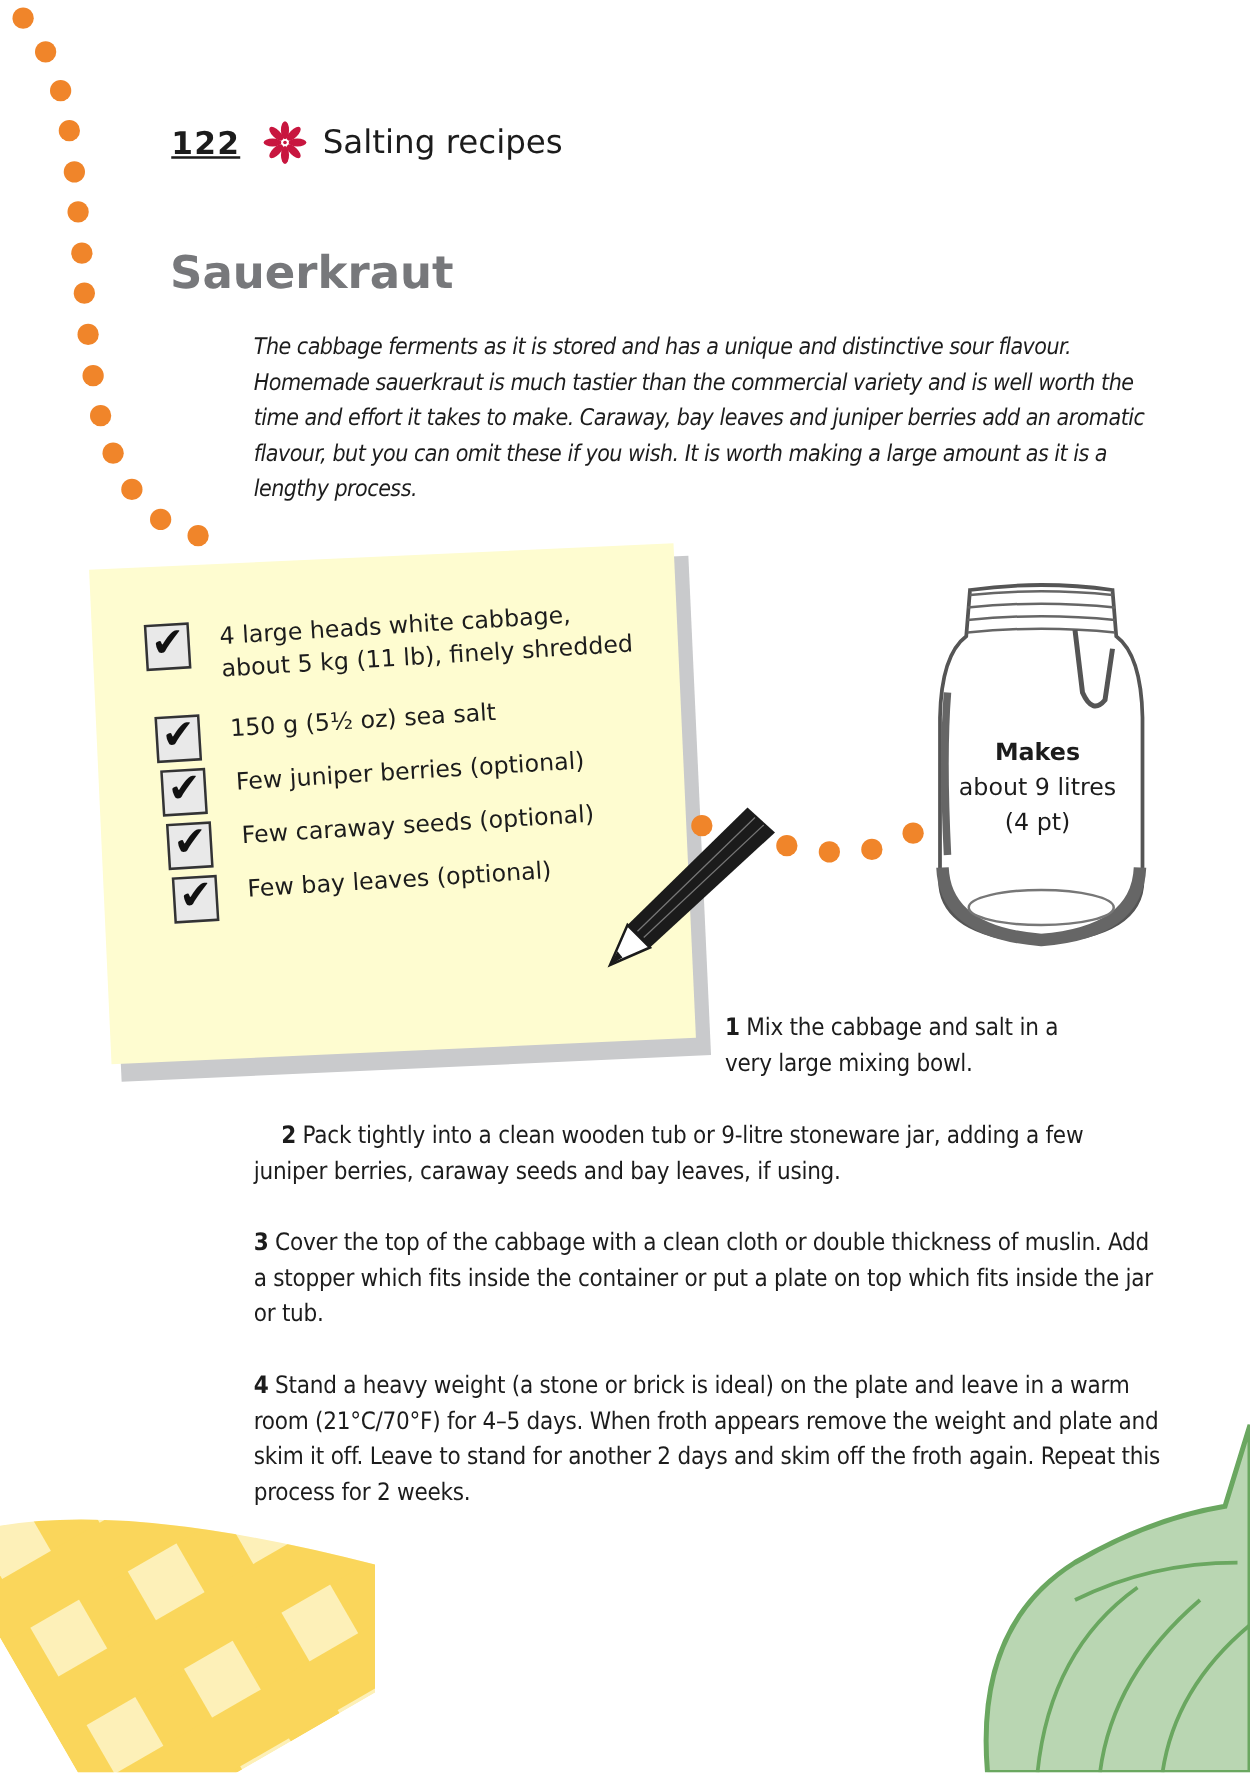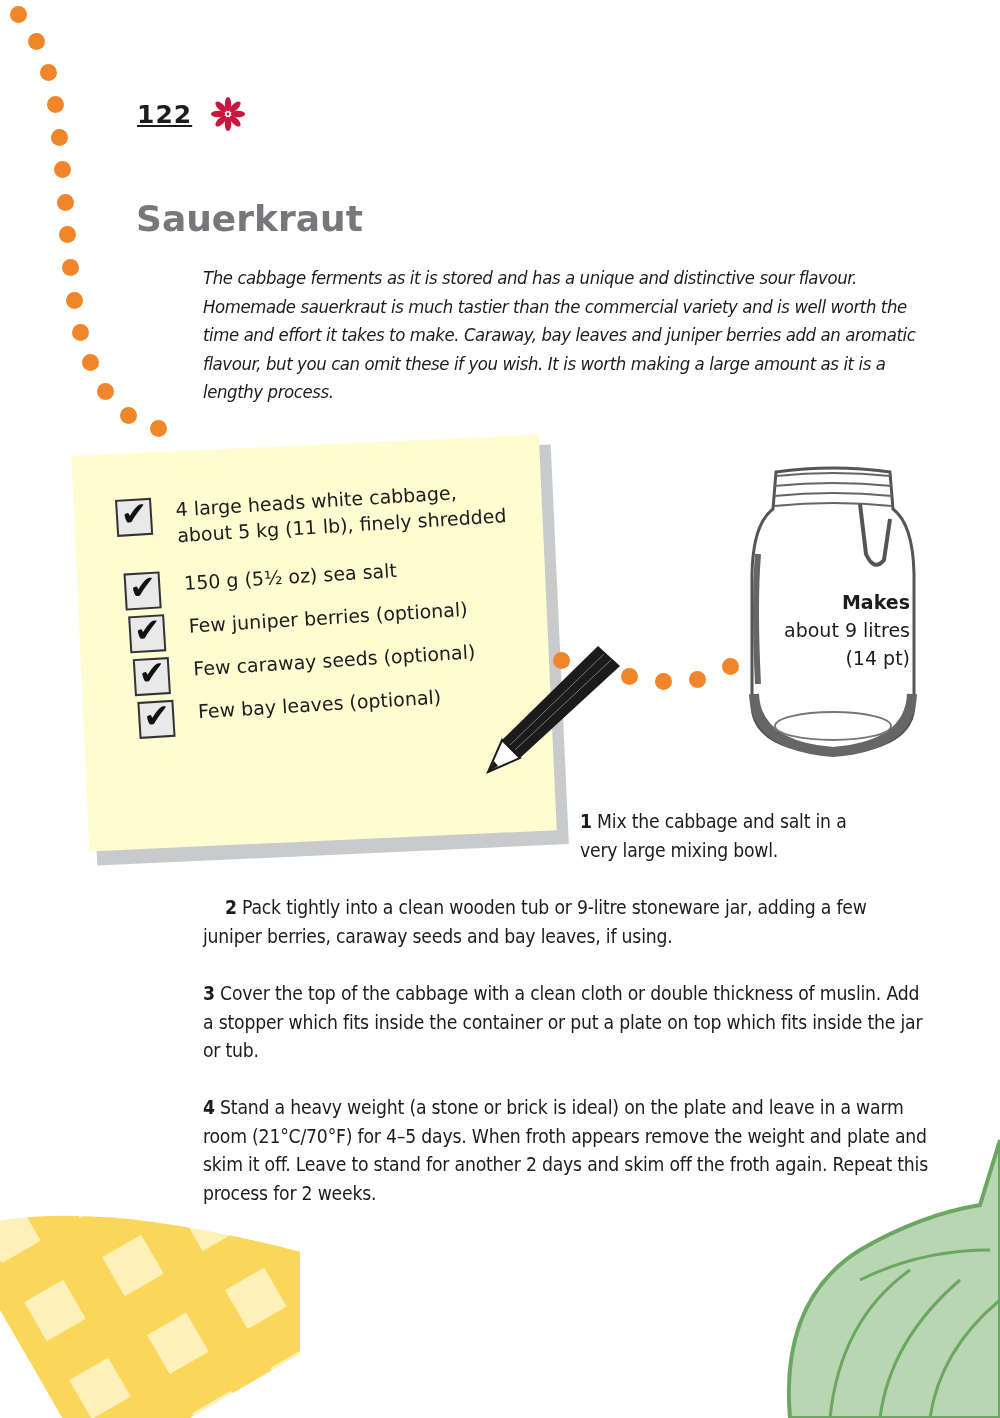--- a/index.html
+++ b/index.html
@@ -13,21 +13,21 @@
   .section { font-size:26px; }
   .title { left:136px; top:198px; font-size:36px; font-weight:bold; color:#77787b; }
   .intro { left:203px; top:264px; width:730px; font-size:18.4px; line-height:28.6px; font-style:italic; font-family:"DejaVu Sans Condensed","DejaVu Sans",sans-serif; letter-spacing:-0.4px; }
   .note-shadow { left:88px; top:455px; width:472px; height:400px; background:#c9cacc; transform:rotate(-2.6deg); }
   .note { left:80px; top:445px; width:468px; height:396px; background:#fefcd0; transform:rotate(-2.6deg); }
   .ing-list { left:115px; top:500px; width:440px; transform:rotate(-3.5deg); transform-origin:0 0; }
   .ing { display:flex; align-items:flex-start; margin-bottom:6px; }
   .cbx { width:32px; height:33px; border:2px solid #333; background:#e9e9e9; position:relative; flex:none; margin-right:24px; }
   .cbx::after { content:"\2714"; position:absolute; left:3px; top:-6px; font-size:32px; color:#111; }
   .ing-text { font-size:19px; line-height:26px; }
-  .jar-text { left:750px; top:588px; width:160px; text-align:right; font-size:19px; line-height:28px; }
+  .jar-text { left:750px; top:588px; width:160px; text-align:center; font-size:19px; line-height:28px; }
   .step { font-size:19.2px; line-height:28.6px; letter-spacing:-0.2px; font-family:"DejaVu Sans Condensed","DejaVu Sans",sans-serif; }
   .step b { font-weight:bold; }
 </style>
 </head>
 <body>
 
 <div>
   <div class="dot" style="left:10px;top:6px"></div>
   <div class="dot" style="left:28px;top:33px"></div>
   <div class="dot" style="left:40px;top:64px"></div>
@@ -54,20 +54,21 @@
       <ellipse cx="0" cy="-11" rx="3.6" ry="8" transform="rotate(90)"></ellipse>
       <ellipse cx="0" cy="-11" rx="3.6" ry="8" transform="rotate(135)"></ellipse>
       <ellipse cx="0" cy="-11" rx="3.6" ry="8" transform="rotate(180)"></ellipse>
       <ellipse cx="0" cy="-11" rx="3.6" ry="8" transform="rotate(225)"></ellipse>
       <ellipse cx="0" cy="-11" rx="3.6" ry="8" transform="rotate(270)"></ellipse>
       <ellipse cx="0" cy="-11" rx="3.6" ry="8" transform="rotate(315)"></ellipse>
     </g>
     <circle r="3.2" fill="#fff"></circle>
       <circle r="1.6" fill="#c8163f"></circle>
   </svg>
+  <span class="section">Salting recipes</span>
 </div>
 
 <div class="abs title">Sauerkraut</div>
 
 <div class="abs intro">The cabbage ferments as it is stored and has a unique and distinctive sour flavour. Homemade sauerkraut is much tastier than the commercial variety and is well worth the time and effort it takes to make. Caraway, bay leaves and juniper berries add an aromatic flavour, but you can omit these if you wish. It is worth making a large amount as it is a lengthy process.</div>
 
 <div class="abs note-shadow"></div>
 <div class="abs note"></div>
 
 <div class="abs ing-list">
@@ -116,21 +117,21 @@
   <path d="M28,8 Q85,0 142,8 L145,45 Q165,60 166,110 L166,240 Q166,285 85,290 Q4,285 4,240 L4,110 Q5,60 25,45 Z" fill="#fff" stroke="#555" stroke-width="3"></path>
   <path d="M28,12 Q85,6 142,12 M26,22 Q85,16 144,22 M26,32 Q85,26 144,32 M26,42 Q85,36 144,42" stroke="#666" stroke-width="2" fill="none"></path>
   <path d="M112,40 L118,90 Q126,108 136,96 L142,55" stroke="#555" stroke-width="4" fill="none"></path>
   <path d="M6,230 Q8,282 85,288 Q162,282 164,230" stroke="#666" stroke-width="10" fill="none"></path>
   <ellipse cx="85" cy="262" rx="58" ry="14" stroke="#777" stroke-width="2" fill="none"></ellipse>
   <path d="M10,90 Q6,140 10,220" stroke="#666" stroke-width="6" fill="none"></path>
 </svg>
 <div class="abs jar-text">
   <div style="font-weight:bold">Makes</div>
   <div>about 9 litres</div>
-  <div>(14 pt)</div>
+  <div>(4 pt)</div>
 </div>
 
 <div class="abs step" style="left:580px;top:808px;width:300px">
   <b>1</b>
   <span>Mix the cabbage and salt in a very large mixing bowl.</span>
 </div>
 <div class="abs step" style="left:203px;top:894px;width:720px;text-indent:22px">
   <b>2</b>
   <span>Pack tightly into a clean wooden tub or 9-litre stoneware jar, adding a few juniper berries, caraway seeds and bay leaves, if using.</span>
 </div>

